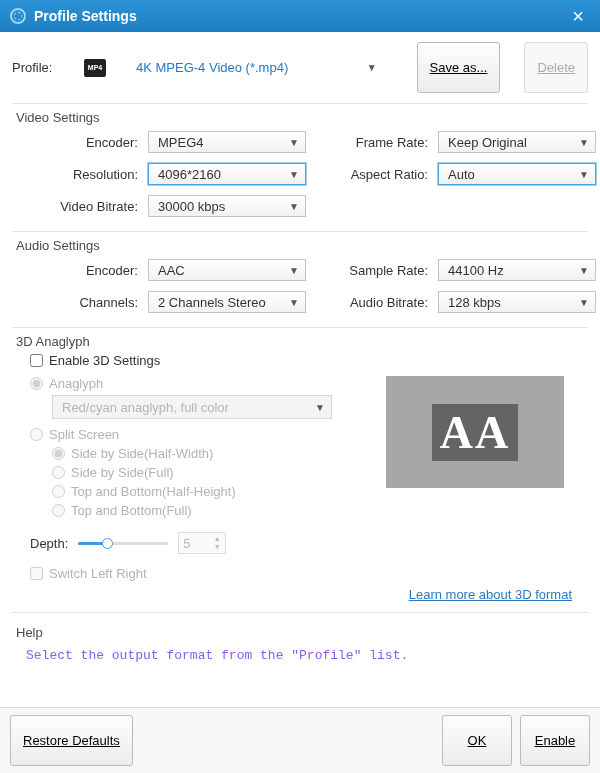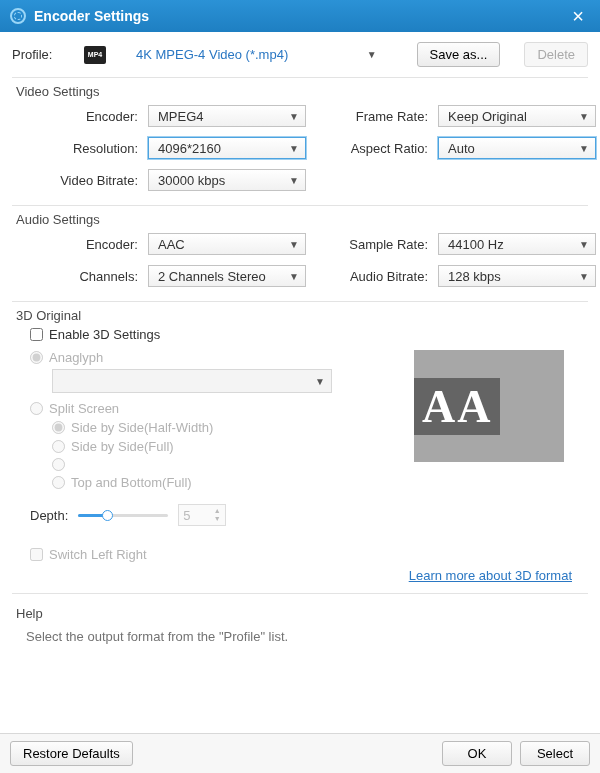--- a/index.html
+++ b/index.html
@@ -10,21 +10,21 @@
   .titlebar .icon::before { content: ""; position: absolute; inset: 2px; border: 1px dashed #9ad6f7; border-radius: 50%; }
   .titlebar .title { font-weight: bold; font-size: 14px; flex: 1; }
   .titlebar .close { font-size: 20px; cursor: pointer; padding: 0 6px; }
 
   .profile-row { display: flex; align-items: center; padding: 10px 12px; gap: 24px; }
   .profile-row .label { width: 48px; }
   .profile-row .mp4-icon { width: 22px; height: 18px; background: #222; color: #fff; font-size: 7px; font-weight: bold; display: flex; align-items: center; justify-content: center; border-radius: 2px; }
   .profile-row .profile-select { flex: 1; display: flex; align-items: center; color: #2a77c3; cursor: pointer; }
   .profile-row .profile-select .txt { flex: 1; padding-left: 6px; }
   .profile-row .profile-select .caret { font-size: 10px; color: #555; margin-right: 16px; }
-  .btn { border: 1px solid #bbb; background: linear-gradient(#fdfdfd,#ececec); border-radius: 3px; padding: 4px 12px; font-size: 13px; cursor: pointer; }
+  .btn { border: 1px solid #bbb; background: linear-gradient(#fdfdfd,#ececec); border-radius: 3px; padding: 17px 12px; font-size: 13px; cursor: pointer; text-decoration: underline; }
   .btn.disabled { color: #aaa; border-color: #ddd; background: #f7f7f7; cursor: default; }
 
   .section { margin: 6px 12px 6px 20px; }
   .section-header { color: #4a4a4a; font-size: 13px; margin: 6px 0 4px -4px; }
   .hr { border: none; border-top: 1px solid #e3e3e3; margin: 0 12px; }
 
   .grid2 { display: grid; grid-template-columns: 110px 158px 112px 158px; row-gap: 10px; column-gap: 10px; align-items: center; margin-left: 8px; margin-top: 6px; }
   .grid2 .lab { text-align: right; padding-right: 0px; color: #333; }
   .combo { border: 1px solid #c3c3c3; background: linear-gradient(#fff,#f1f1f1); height: 22px; display: flex; align-items: center; padding: 0 9px; font-size: 13px; cursor: pointer; position: relative; }
   .combo .caret { position: absolute; right: 6px; font-size: 10px; color: #555; }
@@ -33,47 +33,47 @@
   .d3-body { margin-left: 10px; margin-top: 4px; }
   .check, .radio { display: flex; align-items: center; gap: 6px; margin: 4px 0; color: #333; }
   .radio.disabled, .check.disabled, .disabled-text { color: #b3b3b3; }
   input[type=checkbox], input[type=radio] { width: 13px; height: 13px; }
   input[disabled] { accent-color: #ccc; }
   .sub { margin-left: 22px; }
   .combo.disabled { color: #b5b5b5; background: #f4f4f4; border-color: #d8d8d8; cursor: default; width: 280px; height: 24px; }
 
   .d3-flex { display: flex; gap: 20px; }
   .d3-left { flex: 1; }
-  .preview { width: 150px; height: 112px; background: #a7a7a7; display: flex; align-items: center; justify-content: flex-start; margin-top: 4px; margin-right: 24px; }
+  .preview { width: 178px; height: 112px; background: #a7a7a7; display: flex; align-items: center; justify-content: center; margin-top: 4px; margin-right: 24px; }
   .preview .aa { background: #646464; color: #fff; font-size: 46px; font-weight: bold; padding: 2px 8px; letter-spacing: 2px; font-family: "Times New Roman", serif; }
 
   .depth-row { display: flex; align-items: center; gap: 10px; margin-top: 10px; }
   .slider { position: relative; width: 90px; height: 14px; }
   .slider .track { position: absolute; top: 6px; left: 0; right: 0; height: 3px; background: #dcdcdc; border-radius: 2px; }
   .slider .fill { position: absolute; top: 6px; left: 0; width: 30%; height: 3px; background: #3d9be6; border-radius: 2px; }
   .slider .thumb { position: absolute; top: 2px; left: 26%; width: 11px; height: 11px; background: #fff; border: 1px solid #3d9be6; border-radius: 50%; }
   .spinner { width: 48px; height: 22px; border: 1px solid #ddd; display: flex; align-items: center; padding: 0 4px; color: #bbb; background: #fafafa; position: relative; }
   .spinner .arrows { position: absolute; right: 2px; top: 1px; bottom: 1px; width: 12px; display: flex; flex-direction: column; justify-content: center; color: #bbb; font-size: 7px; line-height: 8px; text-align: center; }
 
   .link { color: #2a77c3; text-decoration: underline; cursor: pointer; float: right; margin-right: 16px; margin-top: 2px; }
 
   .help-section { margin: 12px 12px 0 20px; }
-  .help-text { margin: 8px 0 0 6px; color: #737373; }
+  .help-text { margin: 8px 0 0 6px; color: #8b5cf6; font-family: Liberation Mono, monospace; }
 
   .footer { position: absolute; bottom: 0; left: 0; right: 0; border-top: 1px solid #d8d8d8; padding: 7px 10px; display: flex; align-items: center; background: #f7f7f7; }
   .footer .spacer { flex: 1; }
   .footer .btn { min-width: 70px; text-align: center; }
   .footer .btn + .btn { margin-left: 8px; }
 </style>
 </head>
 <body>
 
 <div class="titlebar">
   <div class="icon"></div>
-  <div class="title">Encoder Settings</div>
+  <div class="title">Profile Settings</div>
   <div class="close">×</div>
 </div>
 
 <div class="profile-row">
   <div class="label">Profile:</div>
   <div class="mp4-icon">MP4</div>
   <div class="profile-select">
     <span class="txt">4K MPEG-4 Video (*.mp4)</span>
     <span class="caret">▼</span>
   </div>
@@ -143,54 +143,56 @@
     <div class="combo">
         <span>128 kbps</span>
         <span class="caret">▼</span>
       </div>
   </div>
 </div>
 
 <hr class="hr" style="margin-top:14px">
 
 <div class="section">
-  <div class="section-header">3D Original</div>
+  <div class="section-header">3D Anaglyph</div>
   <div class="d3-body">
     <label class="check">
       <input type="checkbox" style="">
       <span>Enable 3D Settings</span>
     </label>
 
     <div class="d3-flex">
       <div class="d3-left">
         <label class="radio disabled">
           <input type="radio" disabled="" checked="" style="">
           <span>Anaglyph</span>
         </label>
         <div class="sub">
           <div class="combo disabled">
+              <span>Red/cyan anaglyph, full color</span>
               <span class="caret">▼</span>
             </div>
         </div>
 
         <label class="radio disabled" style="margin-top:8px">
           <input type="radio" disabled="" style="">
           <span>Split Screen</span>
         </label>
         <div class="sub">
           <label class="radio disabled">
               <input type="radio" disabled="" checked="" style="">
               <span>Side by Side(Half-Width)</span>
             </label>
           <label class="radio disabled">
               <input type="radio" disabled="" style="">
               <span>Side by Side(Full)</span>
             </label>
           <label class="radio disabled">
               <input type="radio" disabled="" style="">
+              <span>Top and Bottom(Half-Height)</span>
             </label>
           <label class="radio disabled">
               <input type="radio" disabled="" style="">
               <span>Top and Bottom(Full)</span>
             </label>
         </div>
       </div>
       <div class="preview">
         <div class="aa">AA</div>
       </div>
@@ -205,34 +207,34 @@
       </div>
       <div class="spinner">
         <span>5</span>
         <div class="arrows">
             <span>▲</span>
             <span>▼</span>
           </div>
       </div>
     </div>
 
-    <label class="check disabled" style="margin-top:21px">
+    <label class="check disabled" style="margin-top:12px">
       <input type="checkbox" disabled="" style="">
       <span>Switch Left Right</span>
     </label>
     <a class="link">Learn more about 3D format</a>
     <div style="clear:both"></div>
   </div>
 </div>
 
 <hr class="hr" style="margin-top:10px">
 
 <div class="help-section">
   <div class="section-header">Help</div>
   <div class="help-text">Select the output format from the "Profile" list.</div>
 </div>
 
 <div class="footer">
   <button class="btn">Restore Defaults</button>
   <div class="spacer"></div>
   <button class="btn">OK</button>
-  <button class="btn">Select</button>
+  <button class="btn">Enable</button>
 </div>
 
 </body></html>

